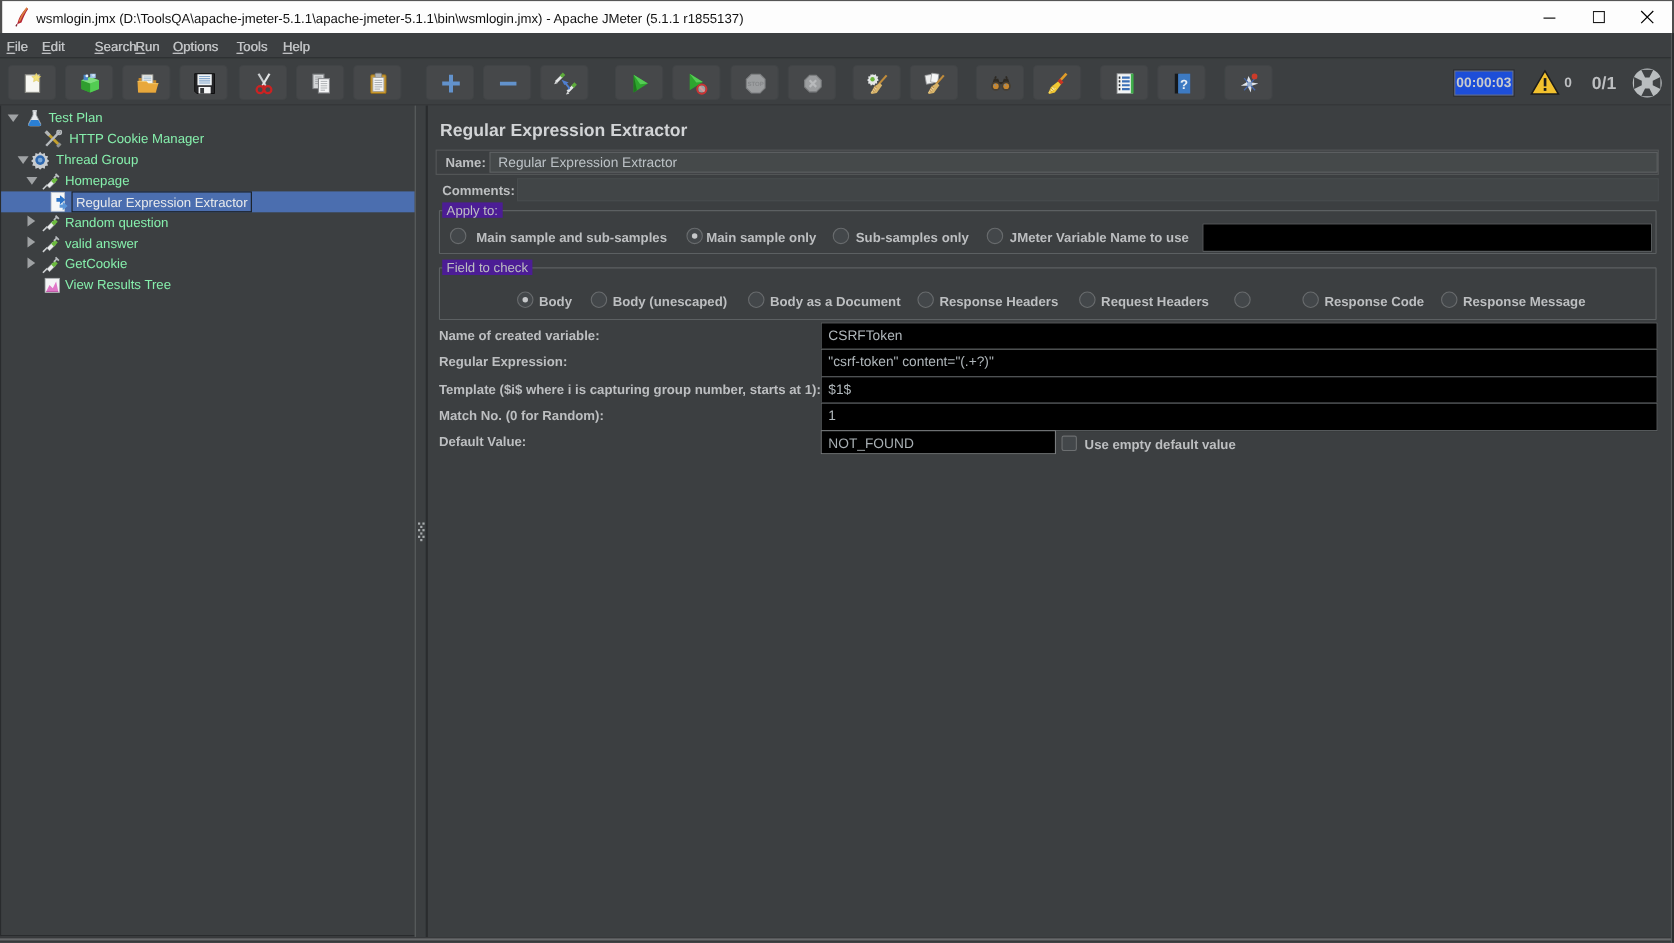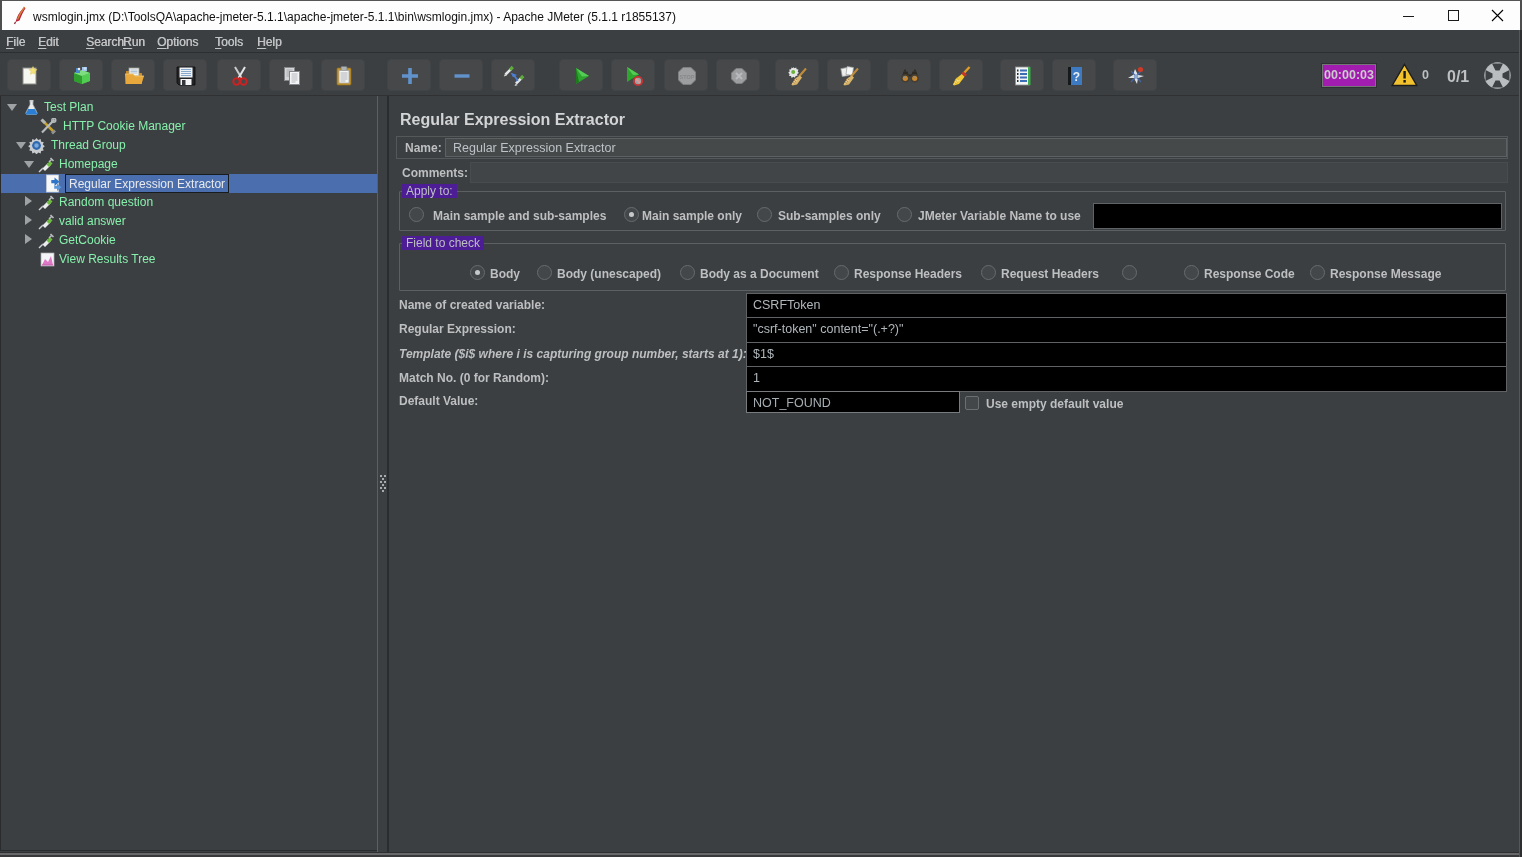--- a/index.html
+++ b/index.html
@@ -256,21 +256,21 @@
     </div>
   <div class="tbtn" style="left:1113px;">
       <svg width="22" height="22" viewBox="0 0 22 22">
     <path d="M10 4 L13 10 L19 11 L13 13 L12 19 L9 13 L3 13 L8 10 Z" fill="#dfe4ea"></path>
     <path d="M6 6 L16 17 M16 6 L6 17" stroke="#4466aa" stroke-width="1.2"></path>
     <circle cx="11" cy="11.5" r="2.2" fill="#8fa8cc"></circle>
     <circle cx="15.5" cy="4.5" r="2.6" fill="#cc3b2a"></circle>
   </svg>
     </div>
   <div id="timerbox" style="position:absolute; left:1322px; top:10px; width:54px; height:23px;
-    background:#a21caf; border:1px solid #747678; outline:1px solid #2e3032;
+    background:#1d4ed8; border:1px solid #747678; outline:1px solid #2e3032;
     color:#c9cbcd; font-size:12.5px; font-weight:bold; text-align:center; padding-top:3px;">00:00:03</div>
   <svg class="abs" style="left:1391px; top:9px;" width="27" height="24" viewBox="0 0 27 24">
     <path d="M13.5 1.5 L25.8 22.5 L1.2 22.5 Z" fill="#f2c12e" stroke="#1c1c1c" stroke-width="1.4"></path>
     <rect x="12.4" y="8" width="2.4" height="7.5" fill="#1c1c1c"></rect>
     <rect x="12.4" y="17" width="2.4" height="2.6" fill="#1c1c1c"></rect>
   </svg>
   <div class="abs" style="left:1422px; top:14px; font-size:12.5px; font-weight:bold; color:#bdbfc1;">0</div>
   <div class="abs" style="left:1447px; top:14px; font-size:16px; font-weight:bold; color:#bdbfc1;">0/1</div>
   <svg class="abs" style="left:1483px; top:7px;" width="29" height="29" viewBox="0 0 29 29">
     <circle cx="14.5" cy="14.5" r="13.2" fill="#b9bdbf"></circle>
@@ -418,21 +418,21 @@
       <div class="rlabel" style="left:601px; top:23px;">Request Headers</div>
       <div class="radio" style="left:722px; top:21px;"></div>
       <div class="rlabel" style="left:764px; top:23px;margin-top:28px;">URL</div>
       <div class="radio" style="left:784px; top:21px;"></div>
       <div class="rlabel" style="left:804px; top:23px;">Response Code</div>
       <div class="radio" style="left:910px; top:21px;"></div>
       <div class="rlabel" style="left:930px; top:23px;">Response Message</div>
     </div>
     <div class="frmlabel" style="top:202px;">Name of created variable:</div>
     <div class="frmlabel" style="top:226px;">Regular Expression:</div>
-    <div class="frmlabel" style="top:251px;font-style:italic;">Template ($i$ where i is capturing group number, starts at 1):</div>
+    <div class="frmlabel" style="top:251px;">Template ($i$ where i is capturing group number, starts at 1):</div>
     <div class="frmlabel" style="top:275px;">Match No. (0 for Random):</div>
     <div class="frmlabel" style="top:298px;">Default Value:</div>
     <div class="field" style="left:357px; top:197px; width:761px; height:25px;">CSRFToken</div>
     <div class="field" style="left:357px; top:221px; width:761px; height:26px;">"csrf-token" content="(.+?)"</div>
     <div class="field" style="left:357px; top:246px; width:761px; height:25px;">$1$</div>
     <div class="field" style="left:357px; top:270px; width:761px; height:26px;">1</div>
     <div class="field" style="left:357px; top:295px; width:214px; height:22px; color:#a7aeb2; border-color:#797c7e;">NOT_FOUND</div>
     <div id="defcheck"></div>
     <div class="rlabel" style="left:597px; top:301px;">Use empty default value</div>
   </div>

